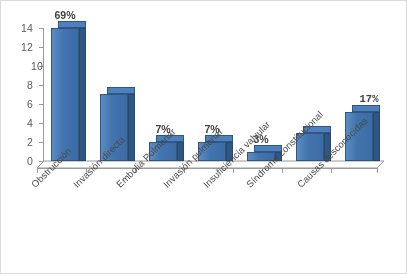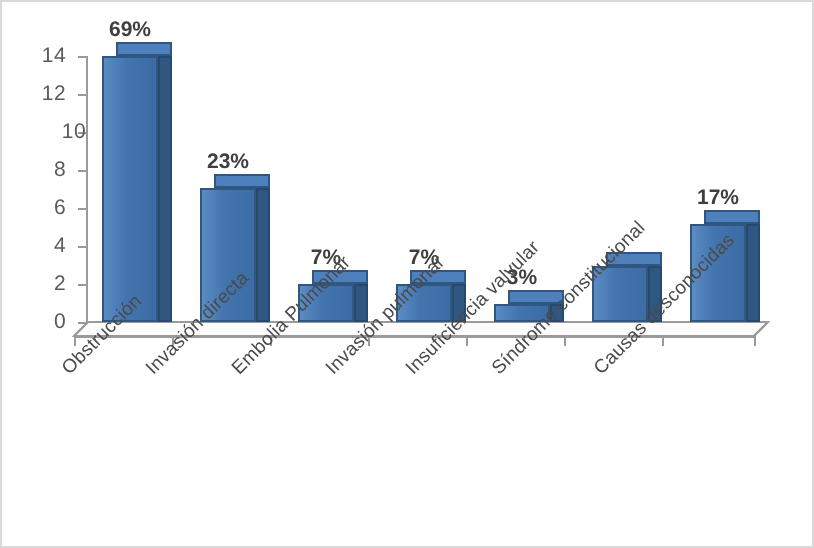--- a/index.html
+++ b/index.html
@@ -145,21 +145,20 @@
       <div class="bar-side" style="left:28px; top:27px; height:133px;"></div>
       <div class="bar-front" style="height:133px;"></div>
     </div>
     <div class="value-label" style="left:44px; top:8px; width:40px;">69%</div>
 
     <div class="bar-group" style="left:99px; top:0; width:28px; height:160px;">
       <div class="bar-top" style="left:7px; top:86px; width:28px;"></div>
       <div class="bar-side" style="left:28px; top:93px; height:67px;"></div>
       <div class="bar-front" style="height:67px;"></div>
     </div>
-    <div class="value-label" style="left:93px; top:74px; width:40px;">23%</div>
 
     <div class="bar-group" style="left:148px; top:0; width:28px; height:160px;">
       <div class="bar-top" style="left:7px; top:134px; width:28px;"></div>
       <div class="bar-side" style="left:28px; top:141px; height:19px;"></div>
       <div class="bar-front" style="height:19px;"></div>
     </div>
     <div class="value-label" style="left:142px; top:122px; width:40px;">7%</div>
 
     <div class="bar-group" style="left:197px; top:0; width:28px; height:160px;">
       <div class="bar-top" style="left:7px; top:134px; width:28px;"></div>
@@ -179,21 +178,21 @@
       <div class="bar-top" style="left:7px; top:125px; width:28px;"></div>
       <div class="bar-side" style="left:28px; top:132px; height:28px;"></div>
       <div class="bar-front" style="height:28px;"></div>
     </div>
 
     <div class="bar-group" style="left:344px; top:0; width:28px; height:160px;">
       <div class="bar-top" style="left:7px; top:104px; width:28px;"></div>
       <div class="bar-side" style="left:28px; top:111px; height:49px;"></div>
       <div class="bar-front" style="height:49px;"></div>
     </div>
-    <div class="value-label" style="left:338px; top:92px; width:40px;">17%</div>
+    <div class="value-label" style="left:348px; top:92px; width:40px;font-family:Liberation Mono, monospace;">17%</div>
 
     <div class="floor-front" style="left:36px; top:167px; width:341px;"></div>
 
     <div class="x-tick-mark" style="left:36px;  top:168px;"></div>
     <div class="x-tick-mark" style="left:85px;  top:168px;"></div>
     <div class="x-tick-mark" style="left:134px; top:168px;"></div>
     <div class="x-tick-mark" style="left:183px; top:168px;"></div>
     <div class="x-tick-mark" style="left:232px; top:168px;"></div>
     <div class="x-tick-mark" style="left:281px; top:168px;"></div>
     <div class="x-tick-mark" style="left:330px; top:168px;"></div>

